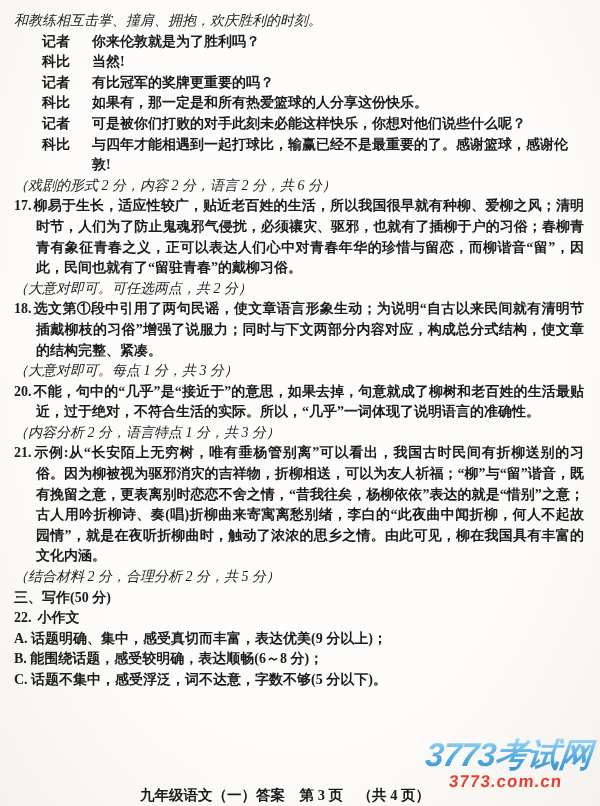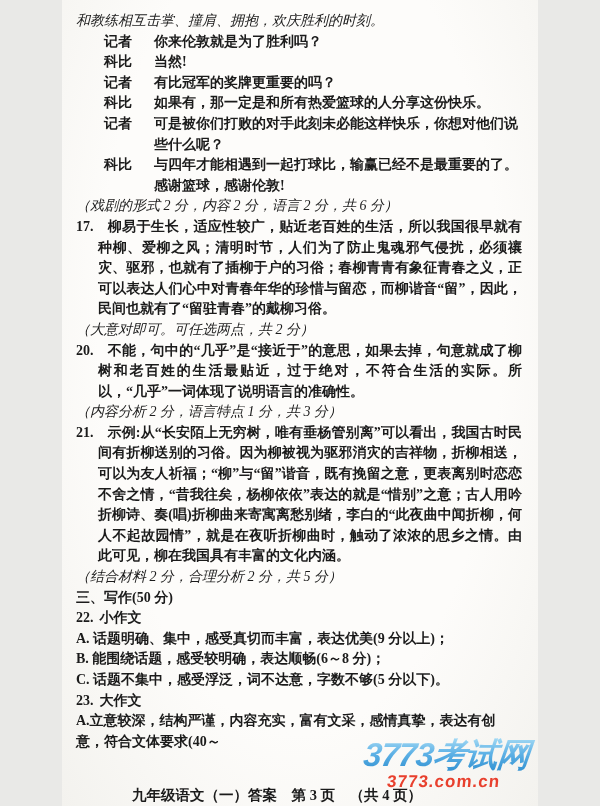--- a/index.html
+++ b/index.html
@@ -1,18 +1,18 @@
 <!DOCTYPE html>
 <html><head>
 <meta charset="utf-8">
 <style>
   html,body{margin:0;padding:0;background:#e9e9e7;}
   .page{
     position:relative;
-    width:476px;height:806px;
+    width:600px;height:806px;
     margin:0 auto;
     background:#fbfaf7;
     background-image:radial-gradient(ellipse at 50% 40%, #fdfcfa 60%, #f3f2ee 100%);
     color:#1b1b1b;
     font-family:"Liberation Serif","DejaVu Serif",serif;
     overflow:hidden;
   }
   .content{
     position:absolute;
     top:11px;left:14px;right:16px;
@@ -30,28 +30,28 @@
   .drow{display:flex;margin-left:28px;}
   .speaker{flex:none;width:50px;}
   .dtext{flex:1;}
   .note{margin-left:56px;}
   .sec-heading{font-weight:bold;}
   .ans{
     padding-left:22px;
     text-indent:-22px;
     text-align:justify;
   }
-  .ans .no{padding-right:14px;margin-top:22px;}
+  .ans .no{padding-right:2px;margin-top:22px;}
   .q-line{margin-left:18px;}
   .q-line .no{padding-right:6px;}
   .crit{margin-left:40px;}
   .footer{
     position:absolute;
     left:0;top:786px;width:430px;
-    text-align:center;
+    text-align:right;
     font-size:14.5px;
     font-weight:bold;
     font-family:"Liberation Serif","DejaVu Serif",serif;
   }
   .watermark{
     position:absolute;
     right:0px;top:737px;
     width:185px;
     text-align:center;
     transform:skewX(-6deg);
@@ -113,20 +113,24 @@
       </div>
       <p class="note kaiti">（戏剧的形式 2 分，内容 2 分，语言 2 分，共 6 分）</p>
     </div>
 
 
     <div>
       <p class="ans"><span class="no">17.</span><span>柳易于生长，适应性较广，贴近老百姓的生活，所以我国很早就有种柳、爱柳之风；清明时节，人们为了防止鬼魂邪气侵扰，必须禳灾、驱邪，也就有了插柳于户的习俗；春柳青青有象征青春之义，正可以表达人们心中对青春年华的珍惜与留恋，而柳谐音“留”，因此，民间也就有了“留驻青春”的戴柳习俗。</span></p>
       <p class="note kaiti">（大意对即可。可任选两点，共 2 分）</p>
     </div>
 
+    <div>
+      <p class="ans"><span class="no">18.</span><span>选文第①段中引用了两句民谣，使文章语言形象生动；为说明“自古以来民间就有清明节插戴柳枝的习俗”增强了说服力；同时与下文两部分内容对应，构成总分式结构，使文章的结构完整、紧凑。</span></p>
+      <p class="note kaiti">（大意对即可。每点 1 分，共 3 分）</p>
+    </div>
 
 
     <div>
       <p class="ans"><span class="no">20.</span><span>不能，句中的“几乎”是“接近于”的意思，如果去掉，句意就成了柳树和老百姓的生活最贴近，过于绝对，不符合生活的实际。所以，“几乎”一词体现了说明语言的准确性。</span></p>
       <p class="note kaiti">（内容分析 2 分，语言特点 1 分，共 3 分）</p>
     </div>
 
     <div>
       <p class="ans"><span class="no">21.</span><span>示例:从“长安陌上无穷树，唯有垂杨管别离”可以看出，我国古时民间有折柳送别的习俗。因为柳被视为驱邪消灾的吉祥物，折柳相送，可以为友人祈福；“柳”与“留”谐音，既有挽留之意，更表离别时恋恋不舍之情，“昔我往矣，杨柳依依”表达的就是“惜别”之意；古人用吟折柳诗、奏(唱)折柳曲来寄寓离愁别绪，李白的“此夜曲中闻折柳，何人不起故园情”，就是在夜听折柳曲时，触动了浓浓的思乡之情。由此可见，柳在我国具有丰富的文化内涵。</span></p>
       <p class="note kaiti">（结合材料 2 分，合理分析 2 分，共 5 分）</p>
@@ -134,24 +138,20 @@
 
     <p class="sec-heading">三、写作(50 分)</p>
 
     <div>
       <p class="q-line"><span class="no">22.</span><span>小作文</span></p>
       <p class="crit">A. 话题明确、集中，感受真切而丰富，表达优美(9 分以上)；</p>
       <p class="crit">B. 能围绕话题，感受较明确，表达顺畅(6～8 分)；</p>
       <p class="crit">C. 话题不集中，感受浮泛，词不达意，字数不够(5 分以下)。</p>
     </div>
 
-    <div>
-      <p class="q-line"><span class="no">23.</span><span>大作文</span></p>
-      <p class="crit">A.立意较深，结构严谨，内容充实，富有文采，感情真挚，表达有创意，符合文体要求(40～</p>
-    </div>
 
   </div>
 
   <div class="footer">九年级语文（一）答案　第 3 页　（共 4 页）</div>
 
   <div class="watermark">
     <div class="wm-title">3773考试网</div>
     <div class="wm-url">3773.com.cn</div>
   </div>
 </div>

